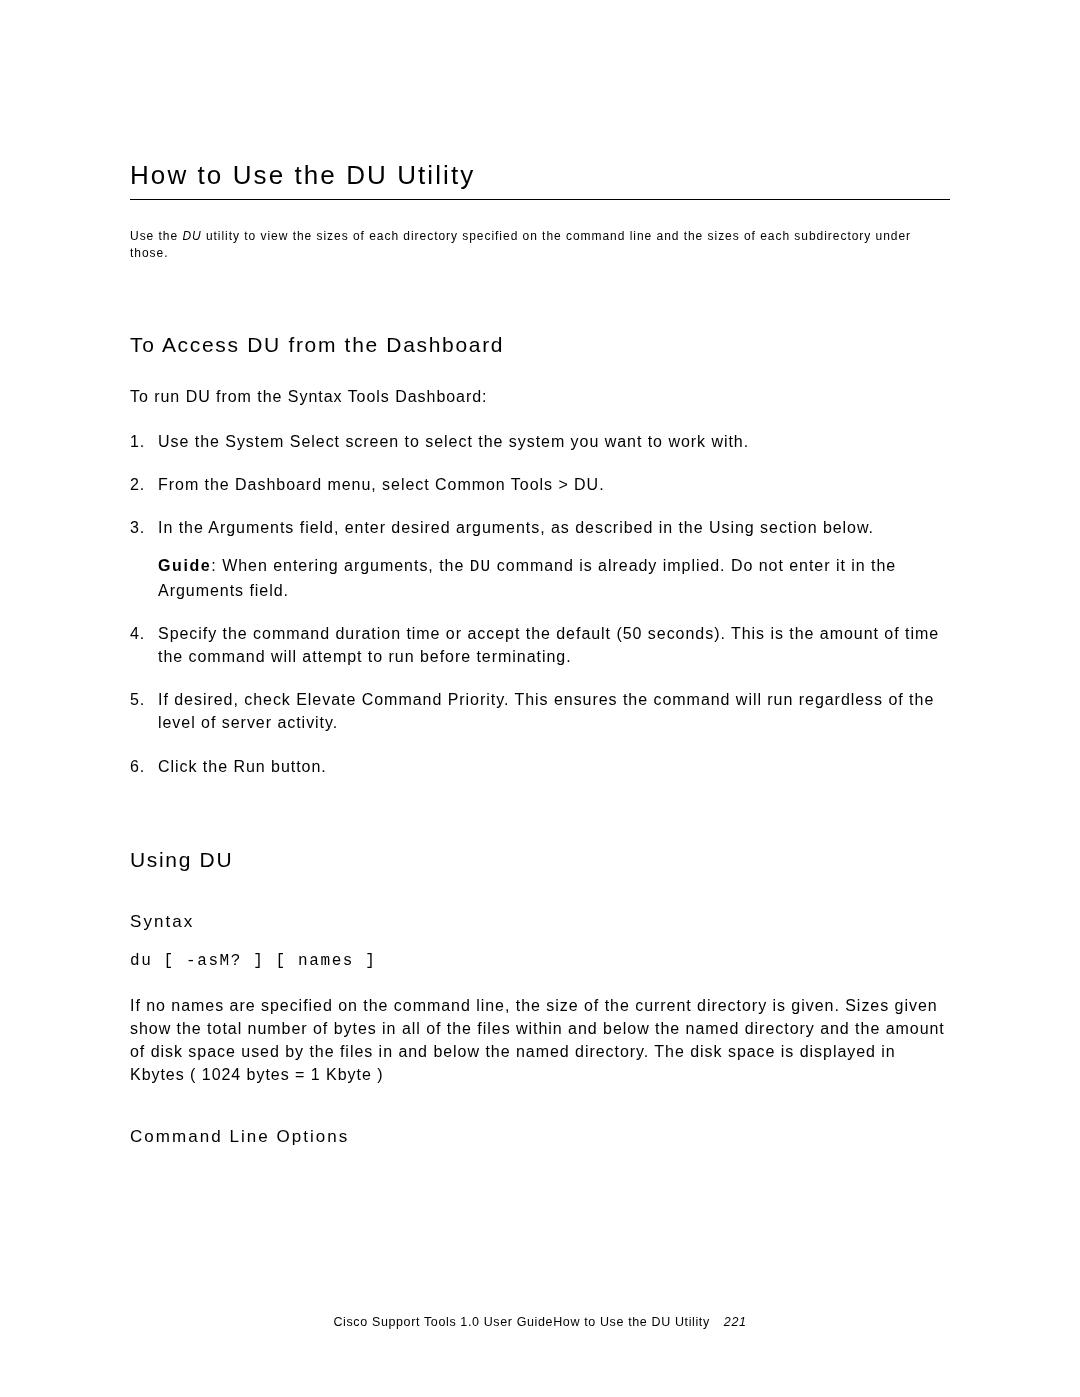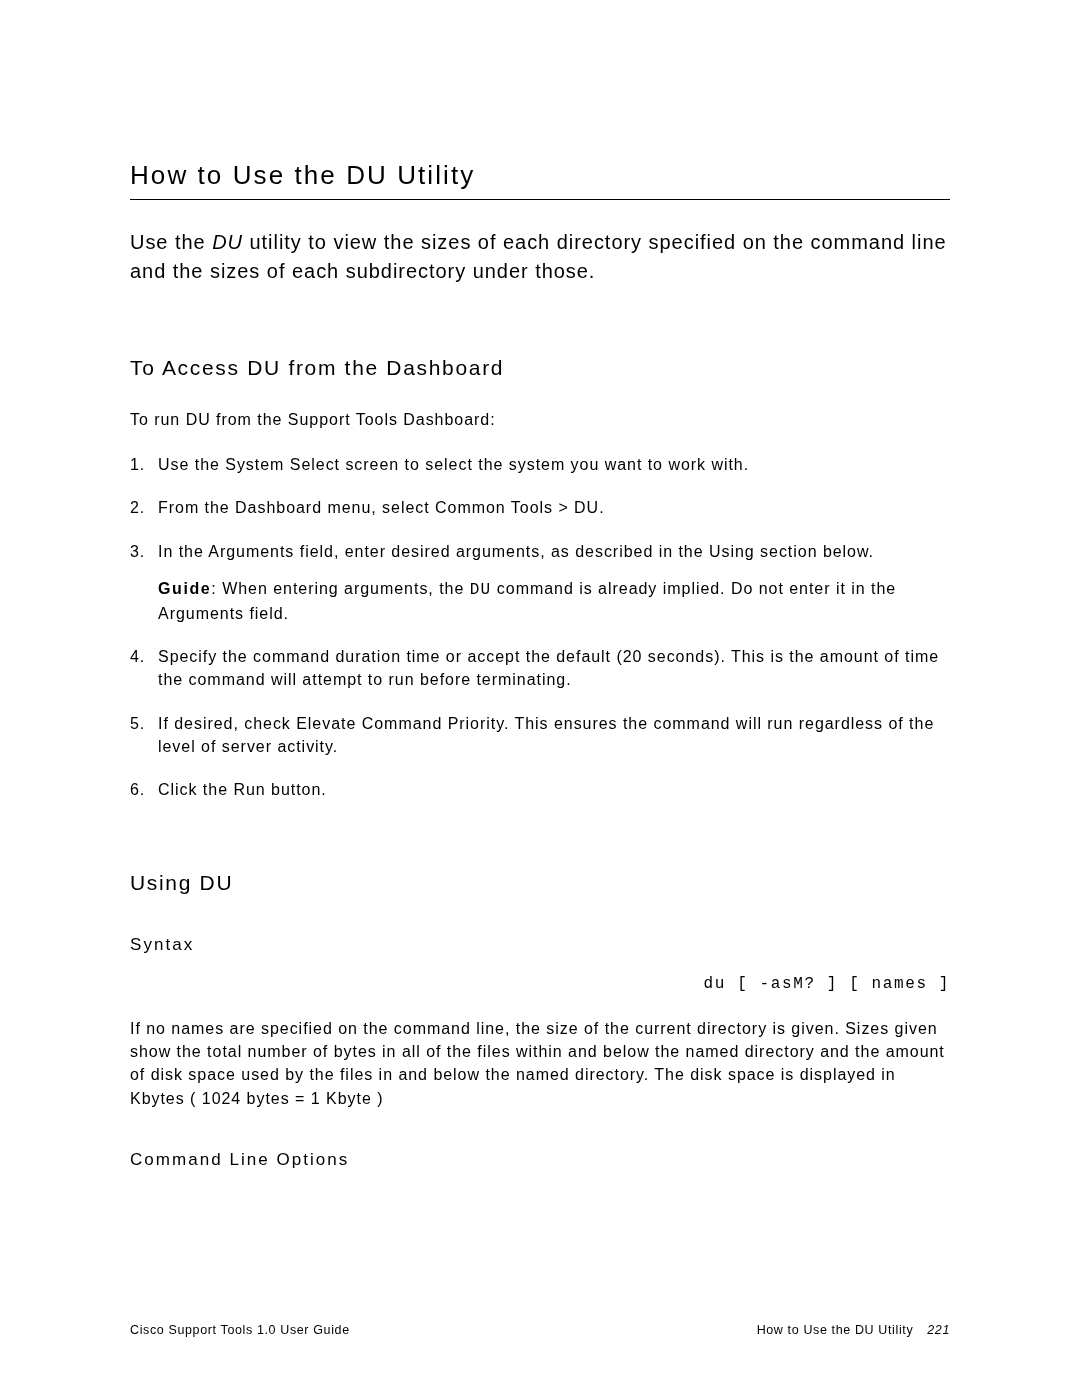--- a/index.html
+++ b/index.html
@@ -20,21 +20,21 @@
   }
   .title {
     font-size: 26px;
     font-weight: 400;
     letter-spacing: 0.08em;
     padding-bottom: 8px;
     border-bottom: 1px solid #000;
     margin-bottom: 28px;
   }
   .intro {
-    font-size: 20px;
+    font-size: 12px;
     line-height: 1.45;
   }
   .intro em { font-style: italic; }
   .h2 {
     font-size: 21px;
     letter-spacing: 0.08em;
     margin-top: 70px;
     margin-bottom: 28px;
   }
   .body-text {
@@ -65,68 +65,67 @@
     font-size: 17px;
     letter-spacing: 0.12em;
     margin-top: 40px;
     margin-bottom: 20px;
   }
   .syntax {
     font-family: "Courier New", Courier, monospace;
     font-size: 16px;
     letter-spacing: 0.1em;
     margin-bottom: 24px;
-    text-align: right;
   }
   .footer {
     position: absolute;
-    bottom: 60px;
+    bottom: 68px;
     left: 130px;
     right: 130px;
     display: flex;
-    justify-content: space-between;
+    justify-content: center;
     font-size: 12.5px;
     letter-spacing: 0.05em;
   }
   .footer .right span.page-num { margin-left: 14px; font-style: italic; }
 </style>
 </head>
 <body>
 
 <div class="page">
 
   <div class="title">How to Use the DU Utility</div>
 
   <div class="intro">
     <span>Use the </span><em>DU</em><span> utility to view the sizes of each directory specified on the command line and the sizes of each subdirectory under those.</span>
   </div>
 
   <div class="h2">To Access DU from the Dashboard</div>
 
-  <div class="body-text">To run DU from the Support Tools Dashboard:</div>
+  <div class="body-text">To run DU from the Syntax Tools Dashboard:</div>
 
   <ol class="steps">
     <li>
       <span class="num">1.</span>
       <span>Use the System Select screen to select the system you want to work with.</span>
     </li>
     <li>
       <span class="num">2.</span>
       <span>From the Dashboard menu, select Common Tools &gt; DU.</span>
     </li>
     <li>
       <span class="num">3.</span>
       <span>In the Arguments field, enter desired arguments, as described in the Using section below.</span>
       <div class="note-line">
         <b>Guide</b><span>: When entering arguments, the </span><span class="mono">DU</span><span> command is already implied. Do not enter it in the Arguments field.</span>
       </div>
     </li>
     <li>
       <span class="num">4.</span>
-      <span>Specify the command duration time or accept the default (20 seconds). This is the amount of time the command will attempt to run before terminating.</span>
+      <span>Specify the command duration time or accept the default (50 seconds). This is the amount of time the command will attempt to run before terminating.</span>
     </li>
     <li>
       <span class="num">5.</span>
       <span>If desired, check Elevate Command Priority. This ensures the command will run regardless of the level of server activity.</span>
     </li>
     <li>
       <span class="num">6.</span>
       <span>Click the Run button.</span>
     </li>
   </ol>

